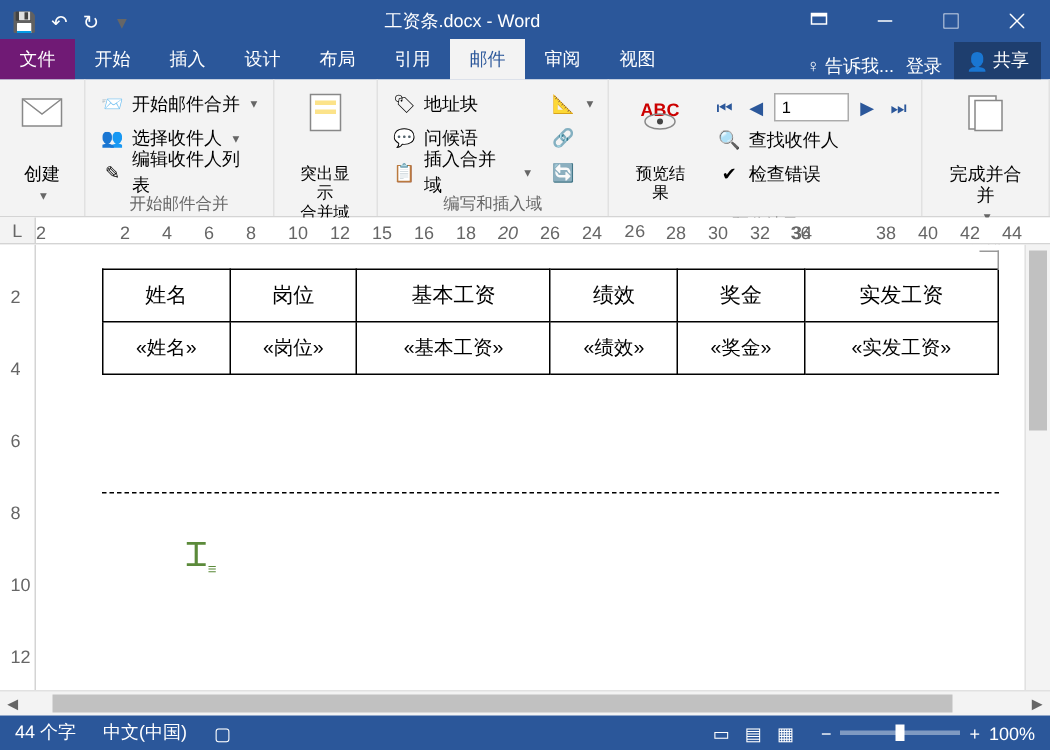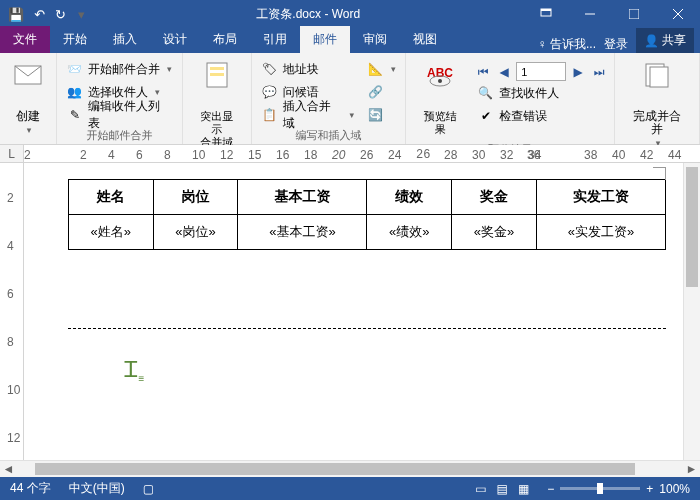--- a/index.html
+++ b/index.html
@@ -35,21 +35,21 @@
 .ruler-nums{position:relative;flex:1;height:100%;overflow:hidden}
 .ruler-nums span{position:absolute;top:3px}
 .doc-area{flex:1;display:flex;overflow:hidden;background:#fff}
 .ruler-v{width:24px;background:#fff;border-right:1px solid #d4d4d4;position:relative;font-size:9px;color:#666}
 .ruler-v span{position:absolute;left:7px}
 .canvas{flex:1;position:relative;overflow:auto;background:#fff}
 .page{position:absolute;left:44px;top:4px;width:598px;background:#fff}
 .page::after{content:"";position:absolute;right:0;top:0;width:12px;height:12px;border-top:1px solid #999;border-right:1px solid #999}
 table.pay{width:100%;border-collapse:collapse;margin-top:12px}
 table.pay td{border:1.5px solid #000;text-align:center;padding:8px 4px;font-size:13px}
-table.pay tr:first-child td{font-weight:bold;font-size:14px}
+table.pay tr:first-child td{font-weight:normal;font-size:14px}
 .dashed-line{border-top:1.5px dashed #000;margin-top:78px}
 .cursor-img{position:absolute;left:56px;top:190px;font-size:22px;color:#5b8a3a}
 .scroll-v{width:17px;background:#f3f3f3;border-left:1px solid #e1e1e1;position:relative}
 .scroll-v .thumb{position:absolute;left:2px;width:12px;top:4px;height:120px;background:#c1c1c1}
 .scroll-h-row{height:17px;display:flex;background:#f3f3f3;border-top:1px solid #e1e1e1}
 .scroll-h{flex:1;position:relative}
 .scroll-h .thumb{position:absolute;top:2px;height:12px;left:18px;width:600px;background:#c1c1c1}
 .arrow-sm{width:17px;display:flex;align-items:center;justify-content:center;color:#666;cursor:pointer}
 .status-bar{height:23px;background:#2b579a;color:#fff;display:flex;align-items:center;padding:0 10px;font-size:11px;gap:18px}
 .status-bar .spacer{flex:1}

